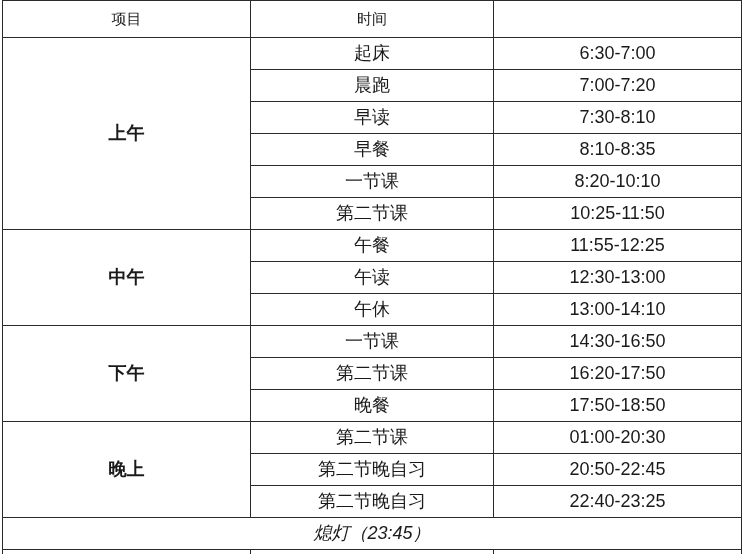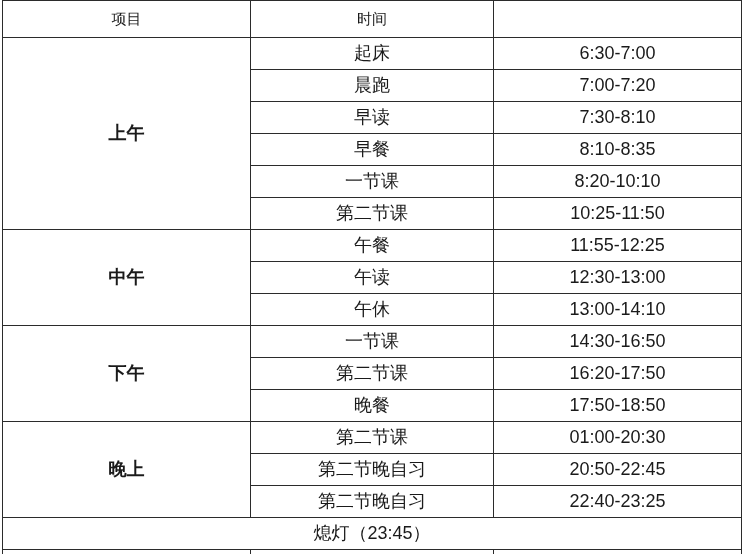--- a/index.html
+++ b/index.html
@@ -45,20 +45,21 @@
     font-size: 15px;
   }
   td.section-label {
     font-size: 15px;
     font-weight: bold;
   }
   td.footer-cell {
     height: 34px;
     line-height: 34px;
     font-size: 15px;
+    font-style: italic;
   }
   tr.tail td {
     height: 20px;
     line-height: 20px;
     border-top: 1px solid #2b2b2b;
     border-left: 1px solid #2b2b2b;
     border-right: 1px solid #2b2b2b;
     border-bottom: none;
   }
   tr.tail td.no-side {

